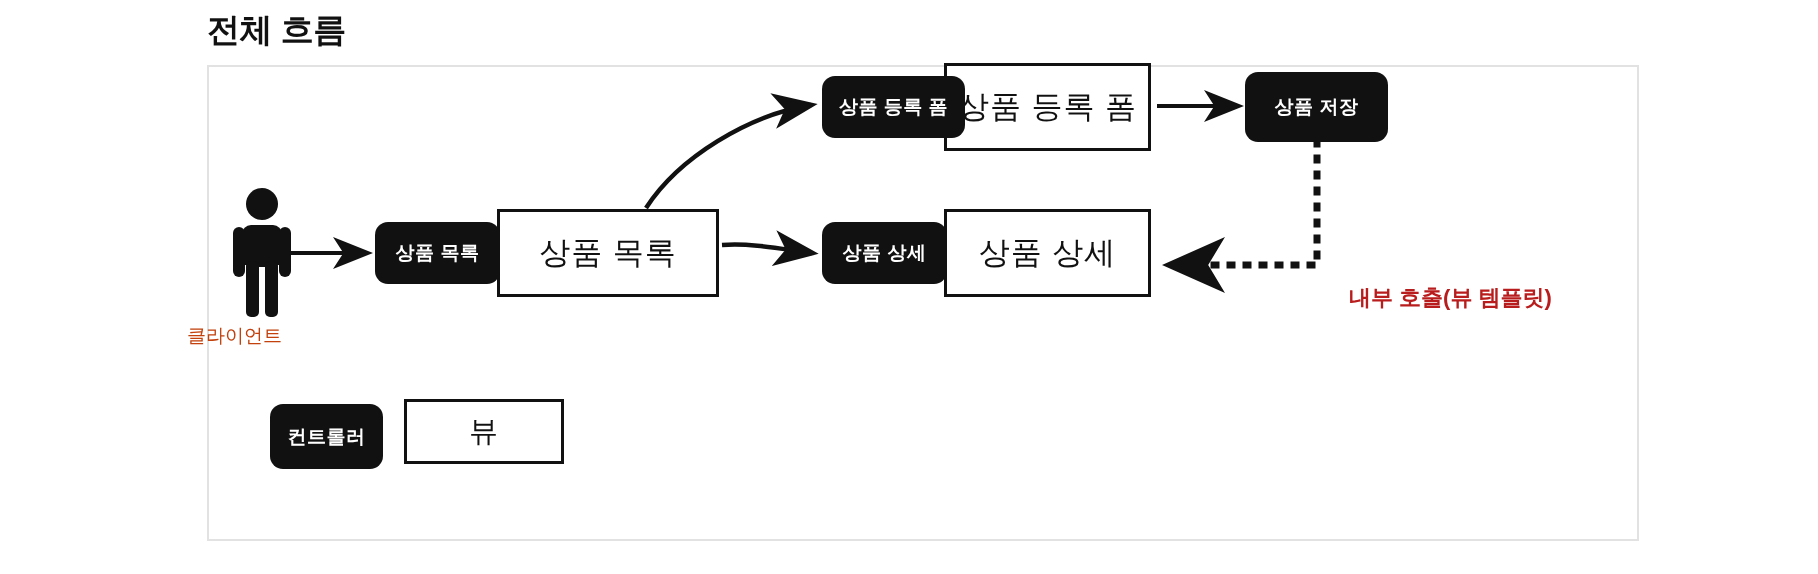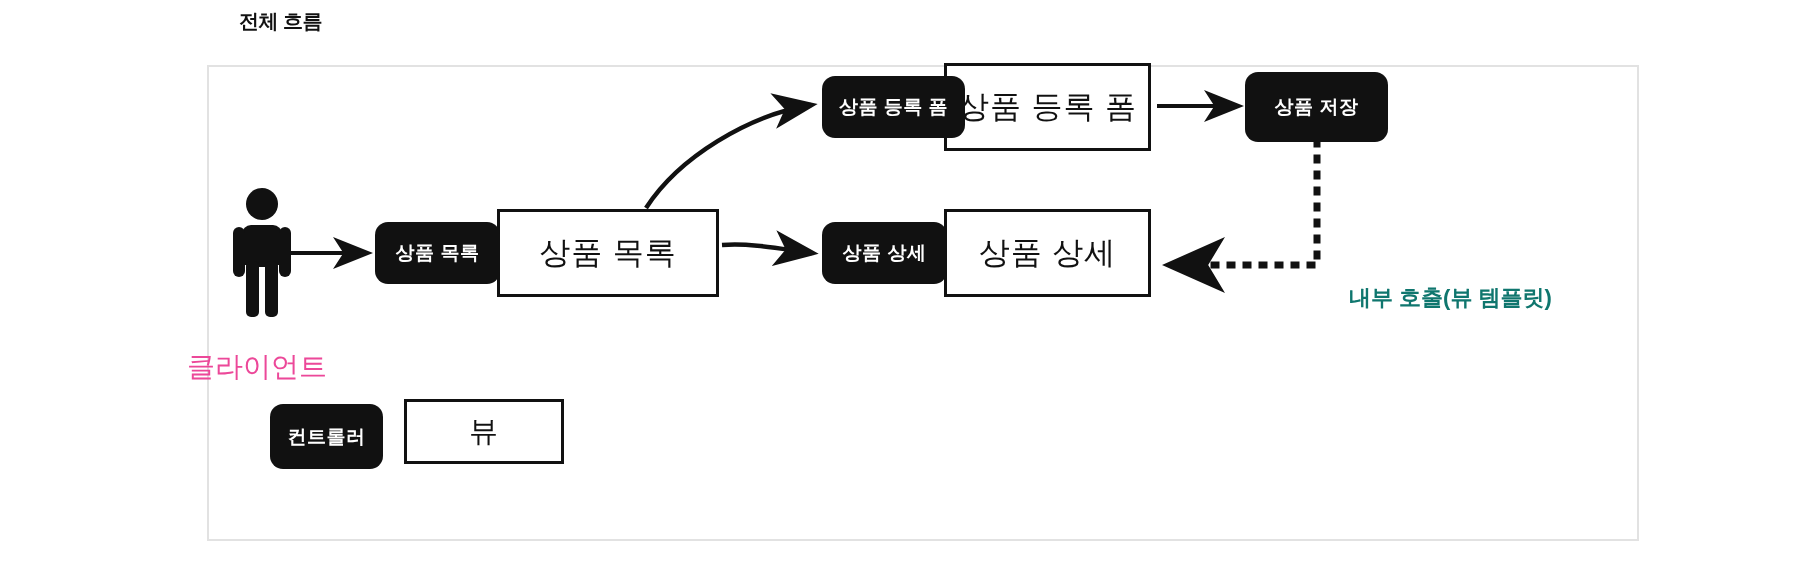--- a/index.html
+++ b/index.html
@@ -12,26 +12,25 @@
     height: 574px;
     font-family: "Liberation Sans", "DejaVu Sans", sans-serif;
     overflow: hidden;
     position: relative;
   }
 
   #page-title {
     position: absolute;
     left: 207px;
     top: 8px;
-    font-size: 20px;
+    font-size: 33px;
     font-weight: bold;
     color: #111111;
     letter-spacing: -0.5px;
     white-space: nowrap;
-    margin-left: 32px;
   }
 
   #diagram-frame {
     position: absolute;
     left: 207px;
     top: 65px;
     width: 1432px;
     height: 476px;
     border: 2px solid #e2e2e2;
     box-sizing: border-box;
@@ -76,35 +75,34 @@
     justify-content: center;
     font-size: 19px;
     font-weight: bold;
     letter-spacing: 0.5px;
     white-space: nowrap;
     z-index: 3;
   }
 
   .edge-label {
     position: absolute;
-    color: #0f766e;
+    color: #b91c1c;
     font-size: 22px;
     font-weight: bold;
     white-space: nowrap;
     z-index: 4;
   }
 
   .actor-label {
     position: absolute;
-    color: #ec4899;
-    font-size: 28px;
+    color: #c2410c;
+    font-size: 19px;
     font-weight: normal;
     white-space: nowrap;
     z-index: 4;
-    margin-top: 25px;
   }
 
   #actor-icon {
     position: absolute;
     left: 18px;
     top: 120px;
     width: 70px;
     height: 130px;
     z-index: 2;
   }

